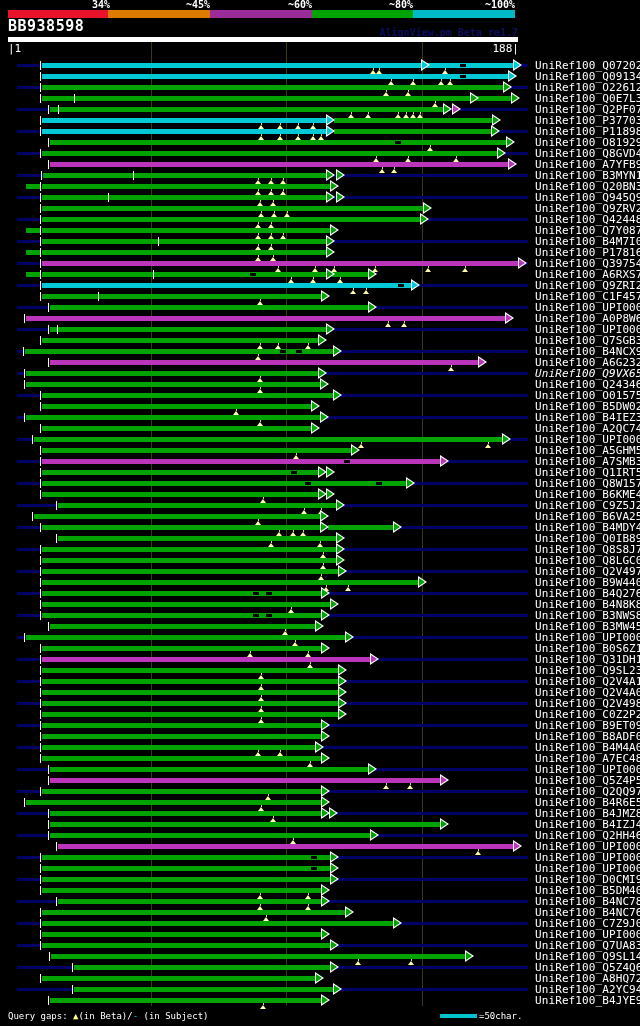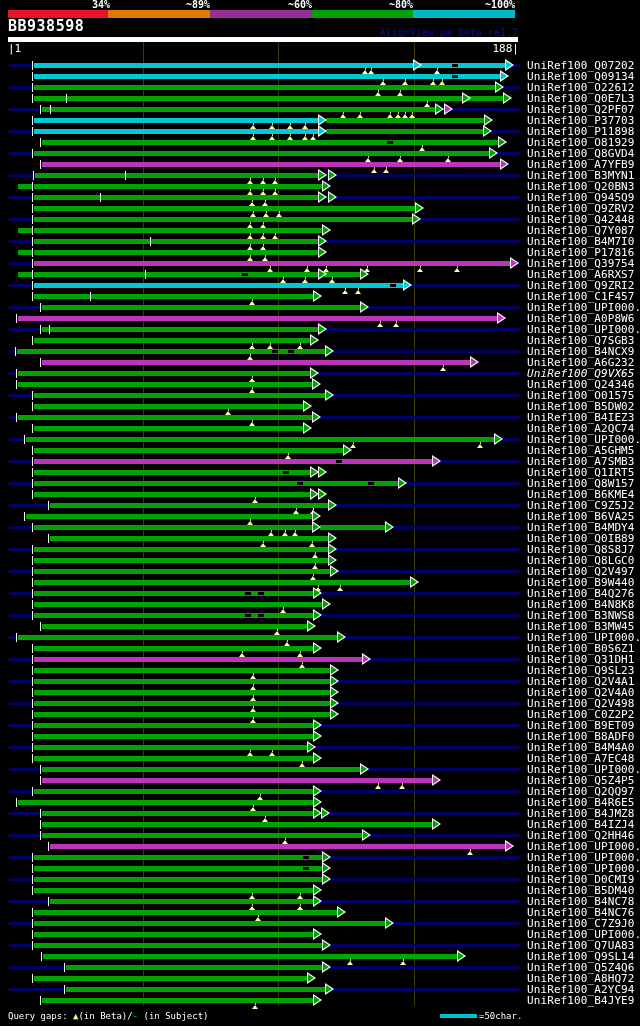--- a/index.html
+++ b/index.html
@@ -4,21 +4,21 @@
 <style>
   html,body{margin:0;padding:0;background:#000;}
   #screen{position:relative;width:640px;height:1026px;background:#000;overflow:hidden;
           font-family:"DejaVu Sans Mono","Liberation Mono",monospace;}
   .scale-label{position:absolute;top:0;height:10px;font-size:10px;font-weight:bold;color:#fff;text-align:right;line-height:10px;}
   .scale-seg{position:absolute;top:10px;height:8px;}
   #query-title{position:absolute;left:8px;top:19px;color:#fff;font-size:15px;font-weight:bold;line-height:15px;letter-spacing:0.5px;}
   #watermark{position:absolute;left:360px;top:27px;width:158px;color:#0d0d62;font-size:10px;font-weight:bold;text-align:right;line-height:12px;}
   #ruler-bar{position:absolute;left:8px;top:37px;width:510px;height:5px;background:#fff;}
   .ruler-text{position:absolute;top:43px;color:#fff;font-size:11px;line-height:12px;}
-  #plot{position:absolute;left:0;top:0;width:591px;height:1026px;}
+  #plot{position:absolute;left:8px;top:0;width:591px;height:1026px;}
   .gridline{position:absolute;top:42px;height:964px;width:1px;background:#3c3c08;z-index:1;}
   .navy-line{position:absolute;background:#000066;height:3px;z-index:2;}
   .hsp-bar{position:absolute;height:5px;z-index:3;}
   .hsp-dash{position:absolute;height:3px;width:6px;background:#000;z-index:4;}
   .start-tick{position:absolute;width:1px;height:9px;background:#fff;z-index:5;}
   .arrow-outer{position:absolute;width:0;height:0;border-top:6px solid transparent;border-bottom:6px solid transparent;border-left:9px solid #fff;z-index:4;}
   .arrow-inner{position:absolute;width:0;height:0;border-top:4px solid transparent;border-bottom:4px solid transparent;border-left:6px solid;z-index:5;}
   .tri-stem{position:absolute;width:1px;height:2px;background:#d6d67a;z-index:4;}
   .tri{position:absolute;width:0;height:0;border-left:3px solid transparent;border-right:3px solid transparent;border-bottom:4px solid #ffffa8;z-index:4;}
   .row-label{position:absolute;left:527px;color:#fff;font-size:11px;line-height:11px;white-space:nowrap;z-index:6;letter-spacing:0.1px;}
@@ -28,21 +28,21 @@
   #legend-bar{position:absolute;left:440px;top:1014px;width:37px;height:4px;background:#00c2cc;z-index:6;}
   #legend-bar-label{position:absolute;left:479px;top:1011px;font-size:9px;line-height:11px;color:#fff;z-index:6;}
 </style>
 </head>
 <body>
 
 <div id="screen">
 
   <div>
     <div class="scale-label" style="left:48px;width:62px;">34%</div>
-    <div class="scale-label" style="left:148px;width:62px;">~89%</div>
+    <div class="scale-label" style="left:148px;width:62px;">~45%</div>
     <div class="scale-label" style="left:250px;width:62px;">~60%</div>
     <div class="scale-label" style="left:351px;width:62px;">~80%</div>
     <div class="scale-label" style="left:445px;width:70px;">~100%</div>
     <div class="scale-seg" id="seg-red" style="left: 8px; width: 100px; background: rgb(232, 19, 43);"></div>
     <div class="scale-seg" id="seg-orange" style="left: 108px; width: 102px; background: rgb(221, 123, 0);"></div>
     <div class="scale-seg" id="seg-purple" style="left: 210px; width: 102px; background: rgb(154, 45, 154);"></div>
     <div class="scale-seg" id="seg-green" style="left: 312px; width: 101px; background: rgb(0, 163, 0);"></div>
     <div class="scale-seg" id="seg-cyan" style="left: 413px; width: 102px; background: rgb(0, 185, 198);"></div>
   </div>
 

